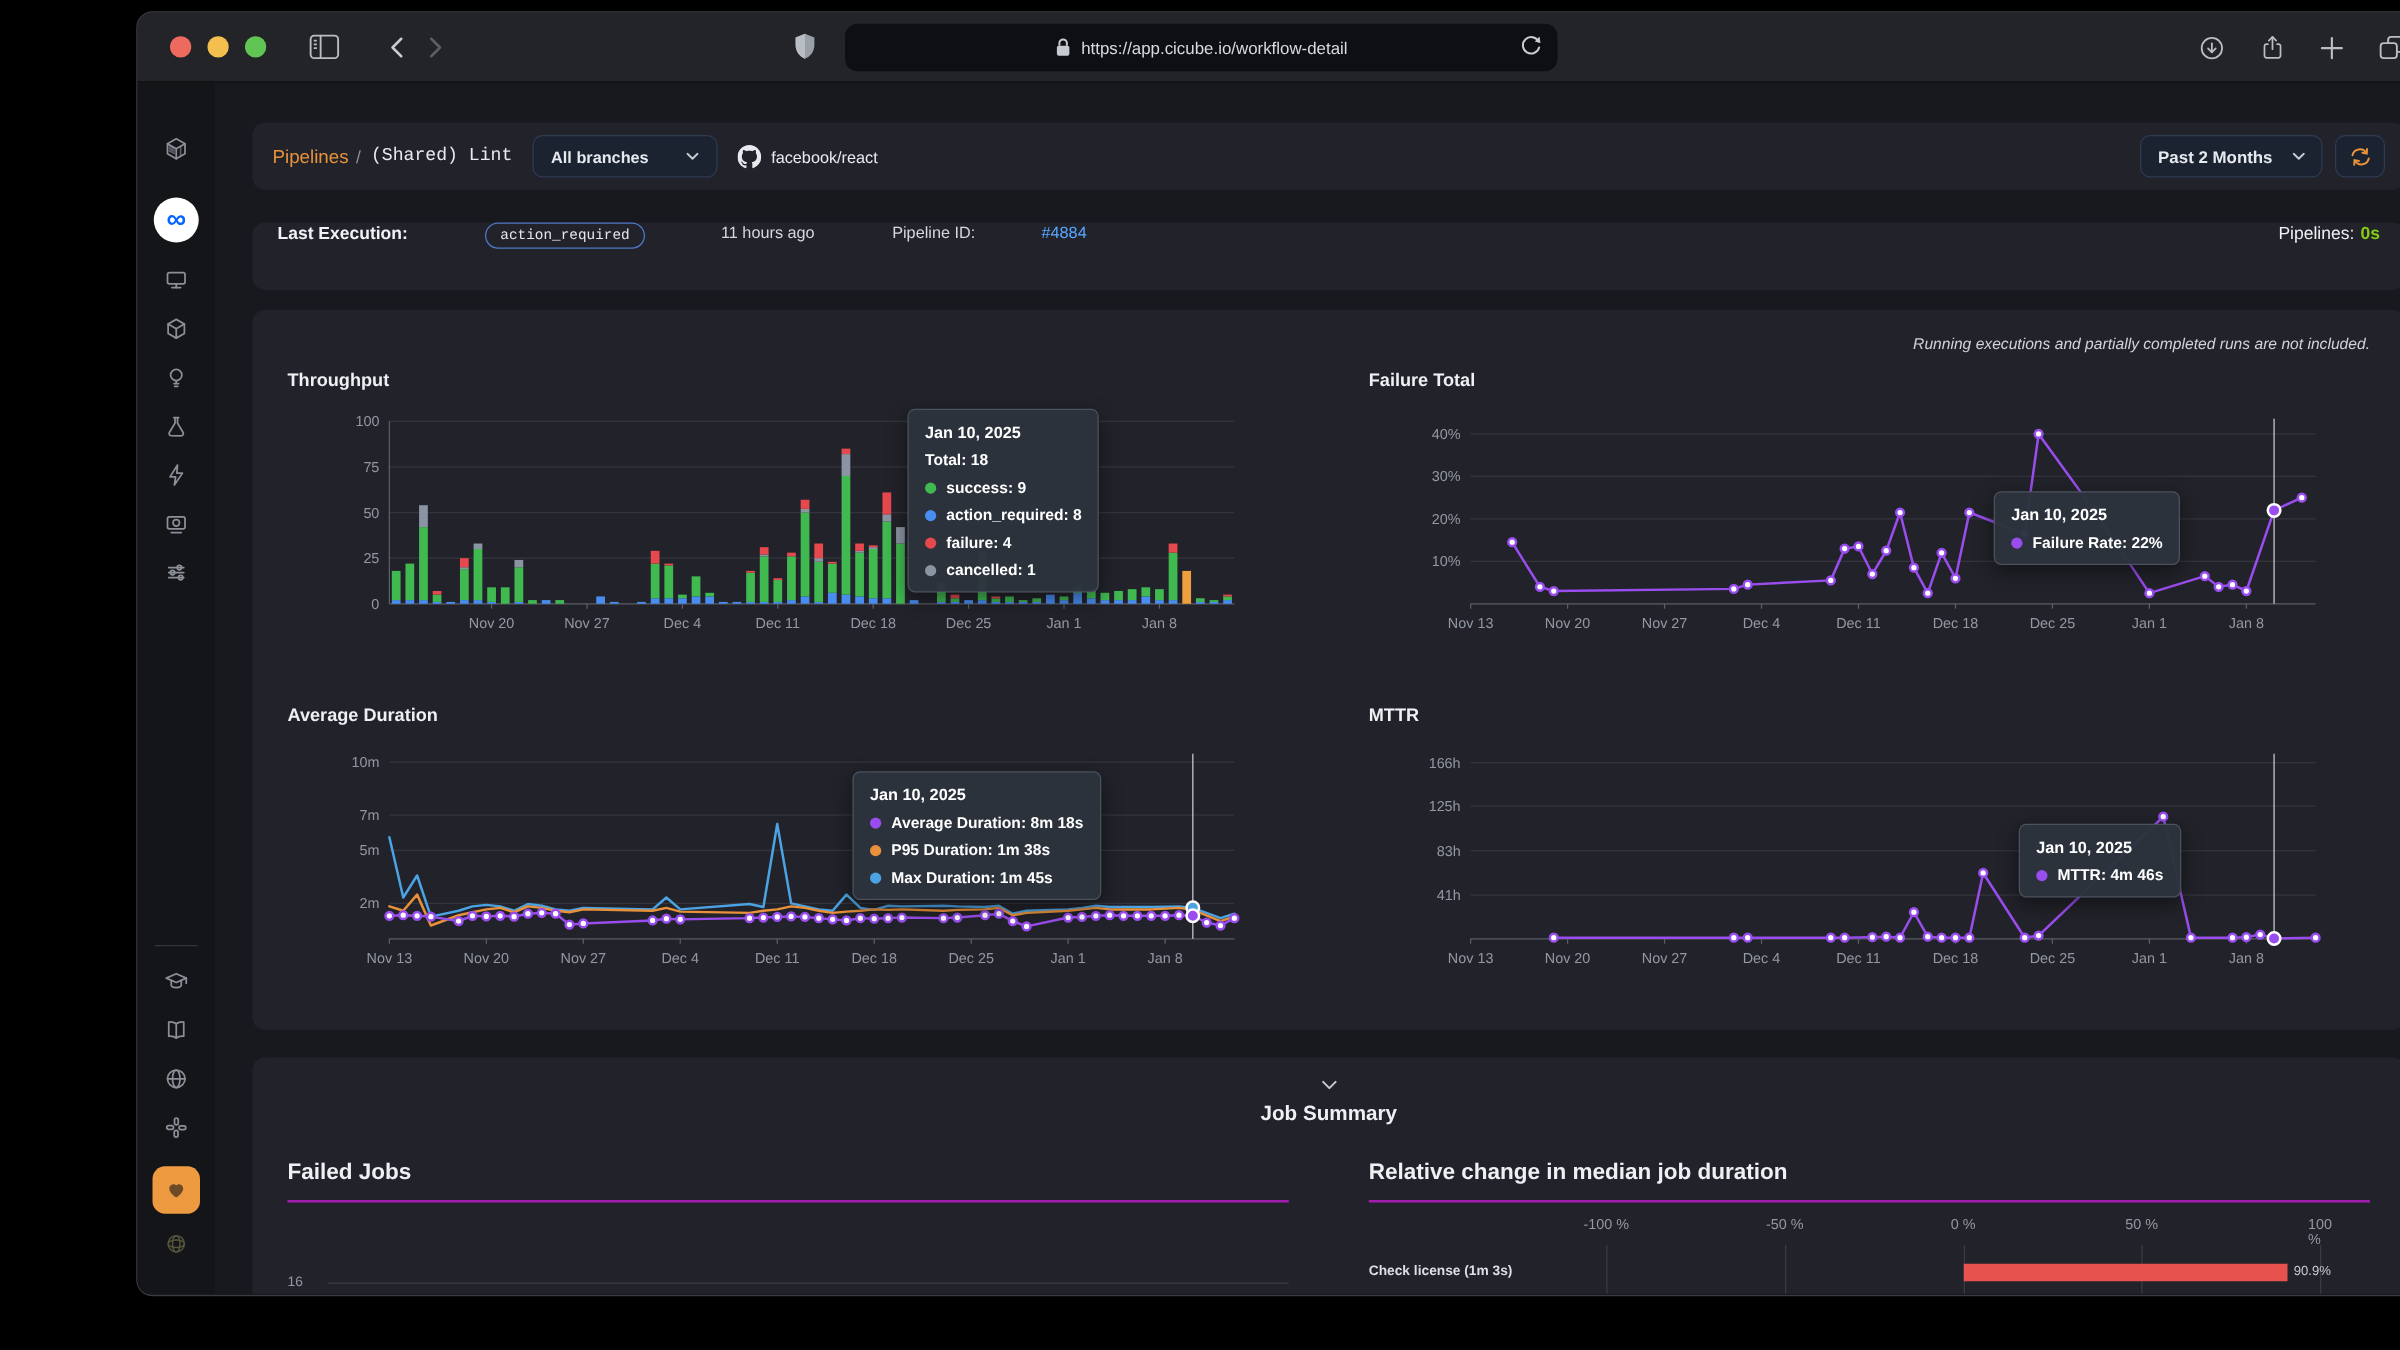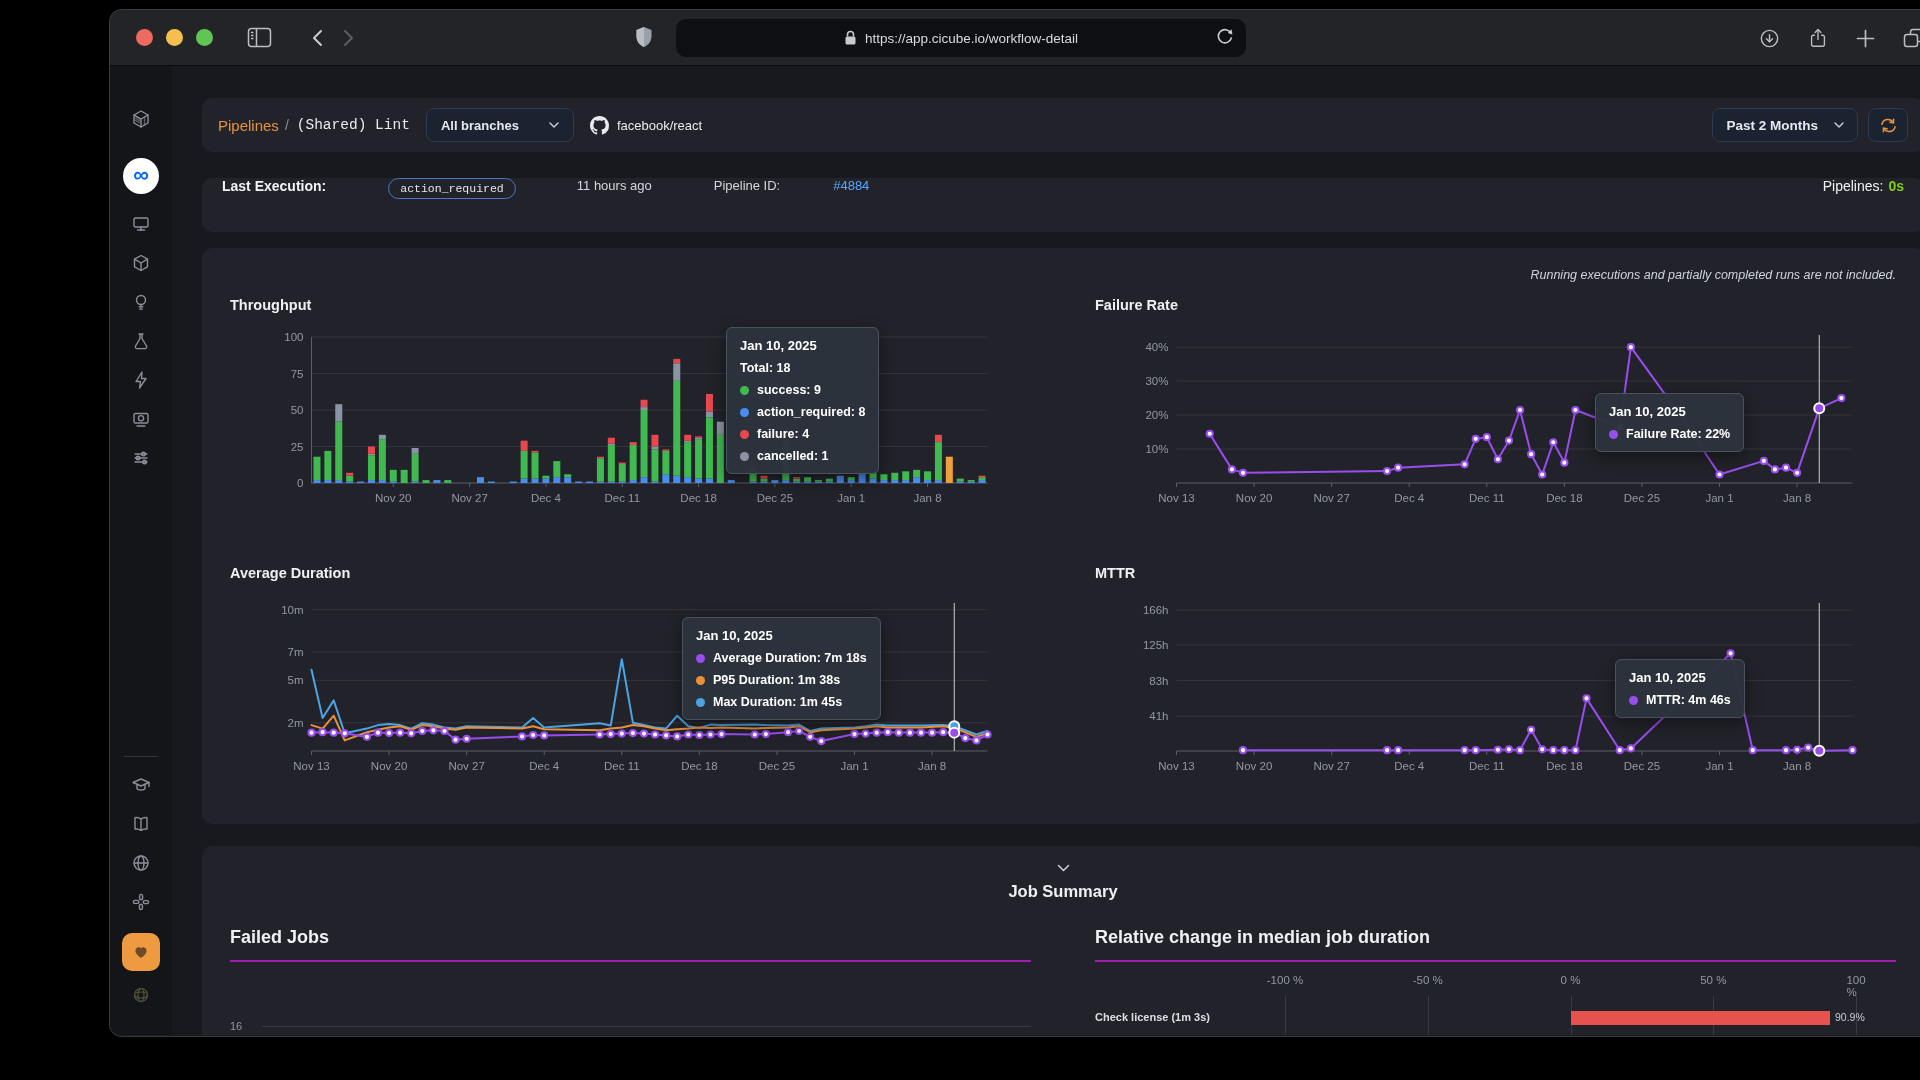--- a/index.html
+++ b/index.html
@@ -531,21 +531,21 @@
                       <span>failure: 4</span>
                     </div>
                     <div class="tt-row">
                       <span class="tt-dot" style="background: rgb(139, 148, 163);"></span>
                       <span>cancelled: 1</span>
                     </div>
                   </div>
                 </div>
           </div>
           <div>
-            <div class="chart-title">Failure Rate</div>
+            <div class="chart-title">Failure Total</div>
             <div class="chart-host" id="chart-failure_rate">
                   <svg viewBox="0 0 730 190" width="100%" height="190">
                     <line x1="46" y1="124.04651162790698" x2="722" y2="124.04651162790698" stroke="#34353c"></line>
                     <text x="38" y="128.04651162790697" text-anchor="end" class="tick">10%</text>
                     <line x1="46" y1="90.09302325581396" x2="722" y2="90.09302325581396" stroke="#34353c"></line>
                     <text x="38" y="94.09302325581396" text-anchor="end" class="tick">20%</text>
                     <line x1="46" y1="56.13953488372093" x2="722" y2="56.13953488372093" stroke="#34353c"></line>
                     <text x="38" y="60.13953488372093" text-anchor="end" class="tick">30%</text>
                     <line x1="46" y1="22.18604651162792" x2="722" y2="22.18604651162792" stroke="#34353c"></line>
                     <text x="38" y="26.18604651162792" text-anchor="end" class="tick">40%</text>
@@ -690,21 +690,21 @@
                     <circle cx="699.8360655737705" cy="145.0483870967742" r="3.1" fill="#fff" stroke="#9A4DEE" stroke-width="2"></circle>
                     <circle cx="710.9180327868852" cy="147.40322580645162" r="3.1" fill="#fff" stroke="#9A4DEE" stroke-width="2"></circle>
                     <circle cx="722" cy="141.51612903225805" r="3.1" fill="#fff" stroke="#9A4DEE" stroke-width="2"></circle>
                     <circle cx="688.7540983606557" cy="133.2741935483871" r="5" fill="#4BA3E3" stroke="#fff" stroke-width="2"></circle>
                     <circle cx="688.7540983606557" cy="139.63225806451612" r="5" fill="#9A4DEE" stroke="#fff" stroke-width="2"></circle>
                   </svg>
                   <div class="ctooltip" style="left: 452px; top: 24px;">
                     <div class="tt-title">Jan 10, 2025</div>
                     <div class="tt-row">
                       <span class="tt-dot" style="background: rgb(154, 77, 238);"></span>
-                      <span>Average Duration: 7m 18s</span>
+                      <span>Average Duration: 8m 18s</span>
                     </div>
                     <div class="tt-row">
                       <span class="tt-dot" style="background: rgb(232, 145, 58);"></span>
                       <span>P95 Duration: 1m 38s</span>
                     </div>
                     <div class="tt-row">
                       <span class="tt-dot" style="background: rgb(75, 163, 227);"></span>
                       <span>Max Duration: 1m 45s</span>
                     </div>
                   </div>

